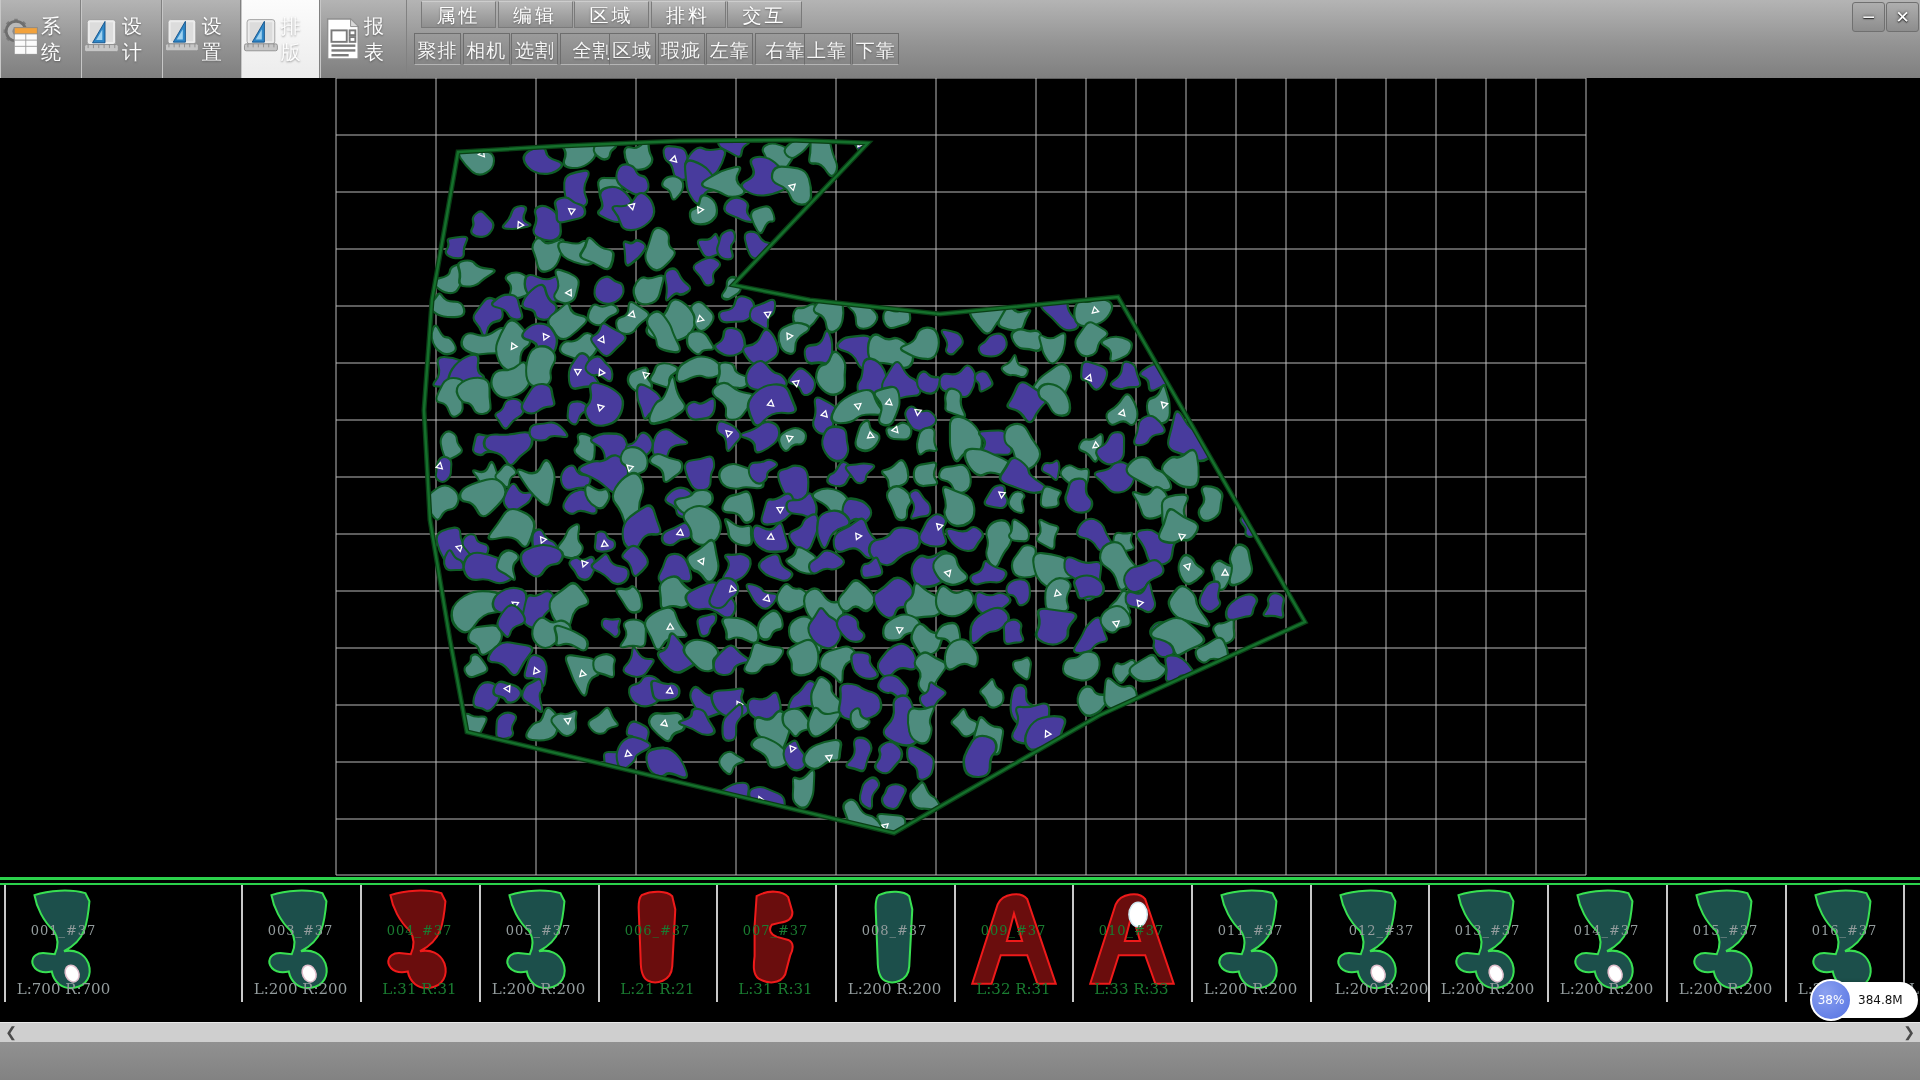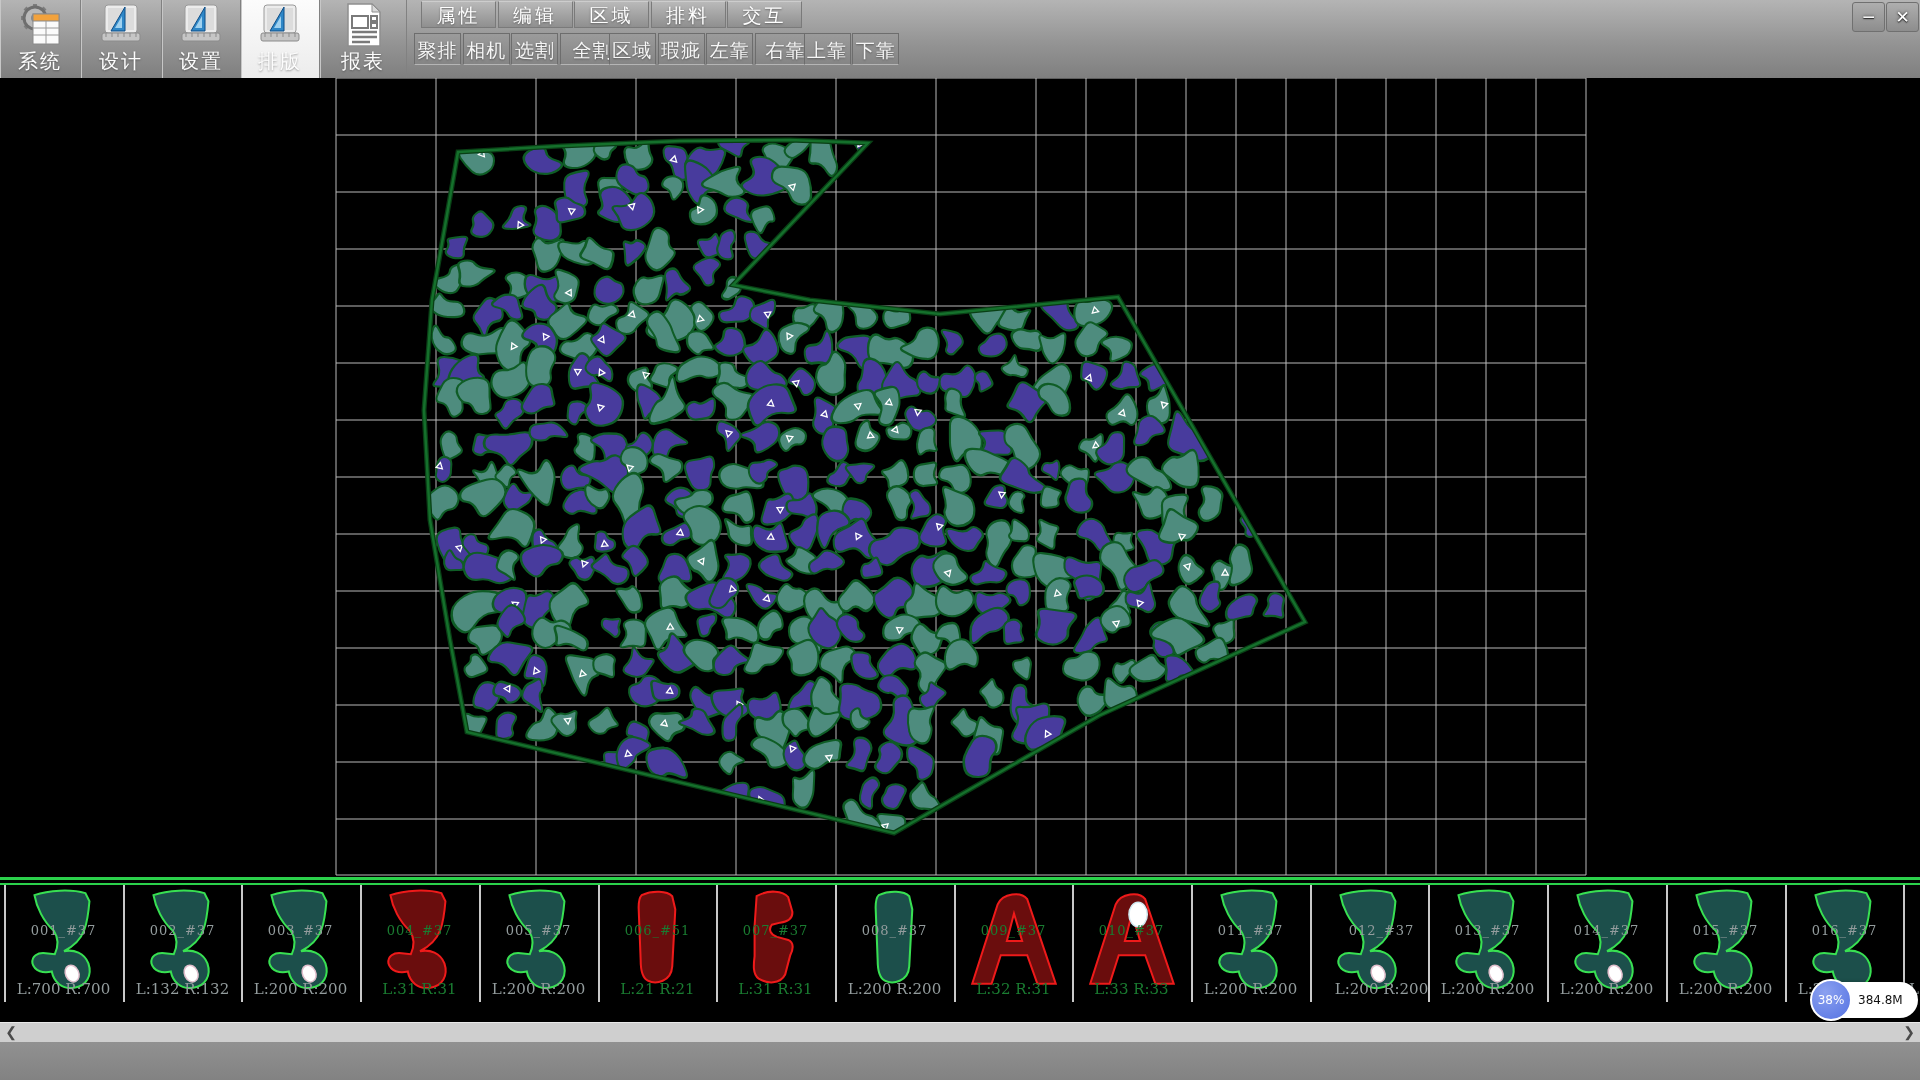--- a/index.html
+++ b/index.html
@@ -4,21 +4,21 @@
 <style>
   html,body{margin:0;padding:0;background:#000;}
   #app{position:relative;width:1920px;height:1080px;overflow:hidden;
        font-family:"DejaVu Sans",sans-serif;-webkit-font-smoothing:antialiased;}
 
   
   #toolbar{position:absolute;left:0;top:0;width:1920px;height:78px;
     background:linear-gradient(#b4b4b4,#949494 55%,#7f7f7f);border-bottom:1px solid #5e5e5e;}
   .mode-btn{position:absolute;top:0;height:78px;cursor:default;
     border-right:1px solid #818181;box-shadow:inset 1px 0 0 #c7c7c7;
-    display:flex;flex-direction:column;align-items:center;justify-content:flex-start;}
+    display:flex;flex-direction:row;align-items:center;justify-content:flex-start;}
   .mode-btn.selected{background:linear-gradient(#fcfcfc,#ececec);}
   .mode-icon{width:46px;height:46px;margin-top:2px;}
   .mode-label{font-size:20px;color:#fdfdfd;text-shadow:0 1px 2px #5a5a5a;line-height:26px;letter-spacing:2px;}
   .mode-btn.selected .mode-label{text-shadow:0 1px 2px #9c9c9c;}
 
   .menu-btn{position:absolute;top:1px;height:27px;line-height:27px;text-align:center;
     font-size:19px;color:#ffffff;text-shadow:0 1px 2px #606060;letter-spacing:3px;
     background:linear-gradient(#b9b9b9,#8f8f8f);border:1px solid #7a7a7a;border-top-color:#cdcdcd;box-sizing:border-box;}
   .tool-btn{position:absolute;top:33px;height:32px;line-height:32px;text-align:center;
     font-size:19px;color:#f6f6f6;text-shadow:0 1px 2px #565656;letter-spacing:1px;
@@ -672,28 +672,20 @@
 
 <div id="thumbstrip">
       <div class="thumb-cell" style="left: 4px; width: 117px;">
         <div class="thumb-shape"><svg viewBox="0 0 100 110" width="100%" height="100%" preserveAspectRatio="xMidYMid meet">
             <path d="M20,8 C34,3 56,2 70,6 L74,14 C73,26 72,34 69,42 C65,53 57,59 49,63 C59,61 69,65 73,75 C77,87 71,97 59,99 C47,101 39,93 37,83 C29,85 20,83 18,75 C17,68 23,64 31,65 L40,66 C44,57 43,49 39,43 C29,34 22,20 20,8 Z" fill="#1c4f4b" stroke="#38e052" stroke-width="2" fill-rule="evenodd"></path>
             <ellipse cx="57" cy="85" rx="6.5" ry="8.5" transform="rotate(-25 57 85)" fill="#fff" stroke="#e0bfcc" stroke-width="1.5"></ellipse>
           </svg></div>
         <div class="thumb-id" style="color: rgb(147, 156, 157);">001_#37</div>
         <div class="thumb-lr" style="color: rgb(147, 156, 157);">L:700 R:700</div>
       </div>
-      <div class="thumb-cell" style="left: 123px; width: 117px;">
-        <div class="thumb-shape"><svg viewBox="0 0 100 110" width="100%" height="100%" preserveAspectRatio="xMidYMid meet">
-            <path d="M20,8 C34,3 56,2 70,6 L74,14 C73,26 72,34 69,42 C65,53 57,59 49,63 C59,61 69,65 73,75 C77,87 71,97 59,99 C47,101 39,93 37,83 C29,85 20,83 18,75 C17,68 23,64 31,65 L40,66 C44,57 43,49 39,43 C29,34 22,20 20,8 Z" fill="#1c4f4b" stroke="#38e052" stroke-width="2" fill-rule="evenodd"></path>
-            <ellipse cx="57" cy="85" rx="6.5" ry="8.5" transform="rotate(-25 57 85)" fill="#fff" stroke="#e0bfcc" stroke-width="1.5"></ellipse>
-          </svg></div>
-        <div class="thumb-id" style="color: rgb(147, 156, 157);">002_#37</div>
-        <div class="thumb-lr" style="color: rgb(147, 156, 157);">L:132 R:132</div>
-      </div>
       <div class="thumb-cell" style="left: 241px; width: 117px;">
         <div class="thumb-shape"><svg viewBox="0 0 100 110" width="100%" height="100%" preserveAspectRatio="xMidYMid meet">
             <path d="M20,8 C34,3 56,2 70,6 L74,14 C73,26 72,34 69,42 C65,53 57,59 49,63 C59,61 69,65 73,75 C77,87 71,97 59,99 C47,101 39,93 37,83 C29,85 20,83 18,75 C17,68 23,64 31,65 L40,66 C44,57 43,49 39,43 C29,34 22,20 20,8 Z" fill="#1c4f4b" stroke="#38e052" stroke-width="2" fill-rule="evenodd"></path>
             <ellipse cx="57" cy="85" rx="6.5" ry="8.5" transform="rotate(-25 57 85)" fill="#fff" stroke="#e0bfcc" stroke-width="1.5"></ellipse>
           </svg></div>
         <div class="thumb-id" style="color: rgb(147, 156, 157);">003_#37</div>
         <div class="thumb-lr" style="color: rgb(147, 156, 157);">L:200 R:200</div>
       </div>
       <div class="thumb-cell" style="left: 360px; width: 117px;">
         <div class="thumb-shape"><svg viewBox="0 0 100 110" width="100%" height="100%" preserveAspectRatio="xMidYMid meet">
@@ -706,21 +698,21 @@
         <div class="thumb-shape"><svg viewBox="0 0 100 110" width="100%" height="100%" preserveAspectRatio="xMidYMid meet">
             <path d="M20,8 C34,3 56,2 70,6 L74,14 C73,26 72,34 69,42 C65,53 57,59 49,63 C59,61 69,65 73,75 C77,87 71,97 59,99 C47,101 39,93 37,83 C29,85 20,83 18,75 C17,68 23,64 31,65 L40,66 C44,57 43,49 39,43 C29,34 22,20 20,8 Z" fill="#1c4f4b" stroke="#38e052" stroke-width="2" fill-rule="evenodd"></path>
           </svg></div>
         <div class="thumb-id" style="color: rgb(147, 156, 157);">005_#37</div>
         <div class="thumb-lr" style="color: rgb(147, 156, 157);">L:200 R:200</div>
       </div>
       <div class="thumb-cell" style="left: 598px; width: 117px;">
         <div class="thumb-shape"><svg viewBox="0 0 100 110" width="100%" height="100%" preserveAspectRatio="xMidYMid meet">
             <path d="M33,8 C44,3 58,4 63,9 L66,22 L63,78 C62,93 47,96 39,92 C33,89 32,80 32,72 L30,20 C30,13 31,10 33,8 Z" fill="#6a0d0d" stroke="#ee1a1a" stroke-width="2" fill-rule="evenodd"></path>
           </svg></div>
-        <div class="thumb-id" style="color: rgb(26, 124, 49);">006_#51</div>
+        <div class="thumb-id" style="color: rgb(26, 124, 49);">006_#37</div>
         <div class="thumb-lr" style="color: rgb(26, 124, 49);">L:21 R:21</div>
       </div>
       <div class="thumb-cell" style="left: 716px; width: 117px;">
         <div class="thumb-shape"><svg viewBox="0 0 100 110" width="100%" height="100%" preserveAspectRatio="xMidYMid meet">
             <path d="M30,9 C42,2 56,4 61,10 L65,24 C66,31 60,34 53,35 L45,37 C41,42 44,47 50,49 L61,52 C67,55 66,61 63,67 L58,86 C53,96 40,95 32,90 C26,86 27,76 28,68 L28,38 Z" fill="#6a0d0d" stroke="#ee1a1a" stroke-width="2" fill-rule="evenodd"></path>
           </svg></div>
         <div class="thumb-id" style="color: rgb(26, 124, 49);">007_#37</div>
         <div class="thumb-lr" style="color: rgb(26, 124, 49);">L:31 R:31</div>
       </div>
       <div class="thumb-cell" style="left: 835px; width: 117px;">

